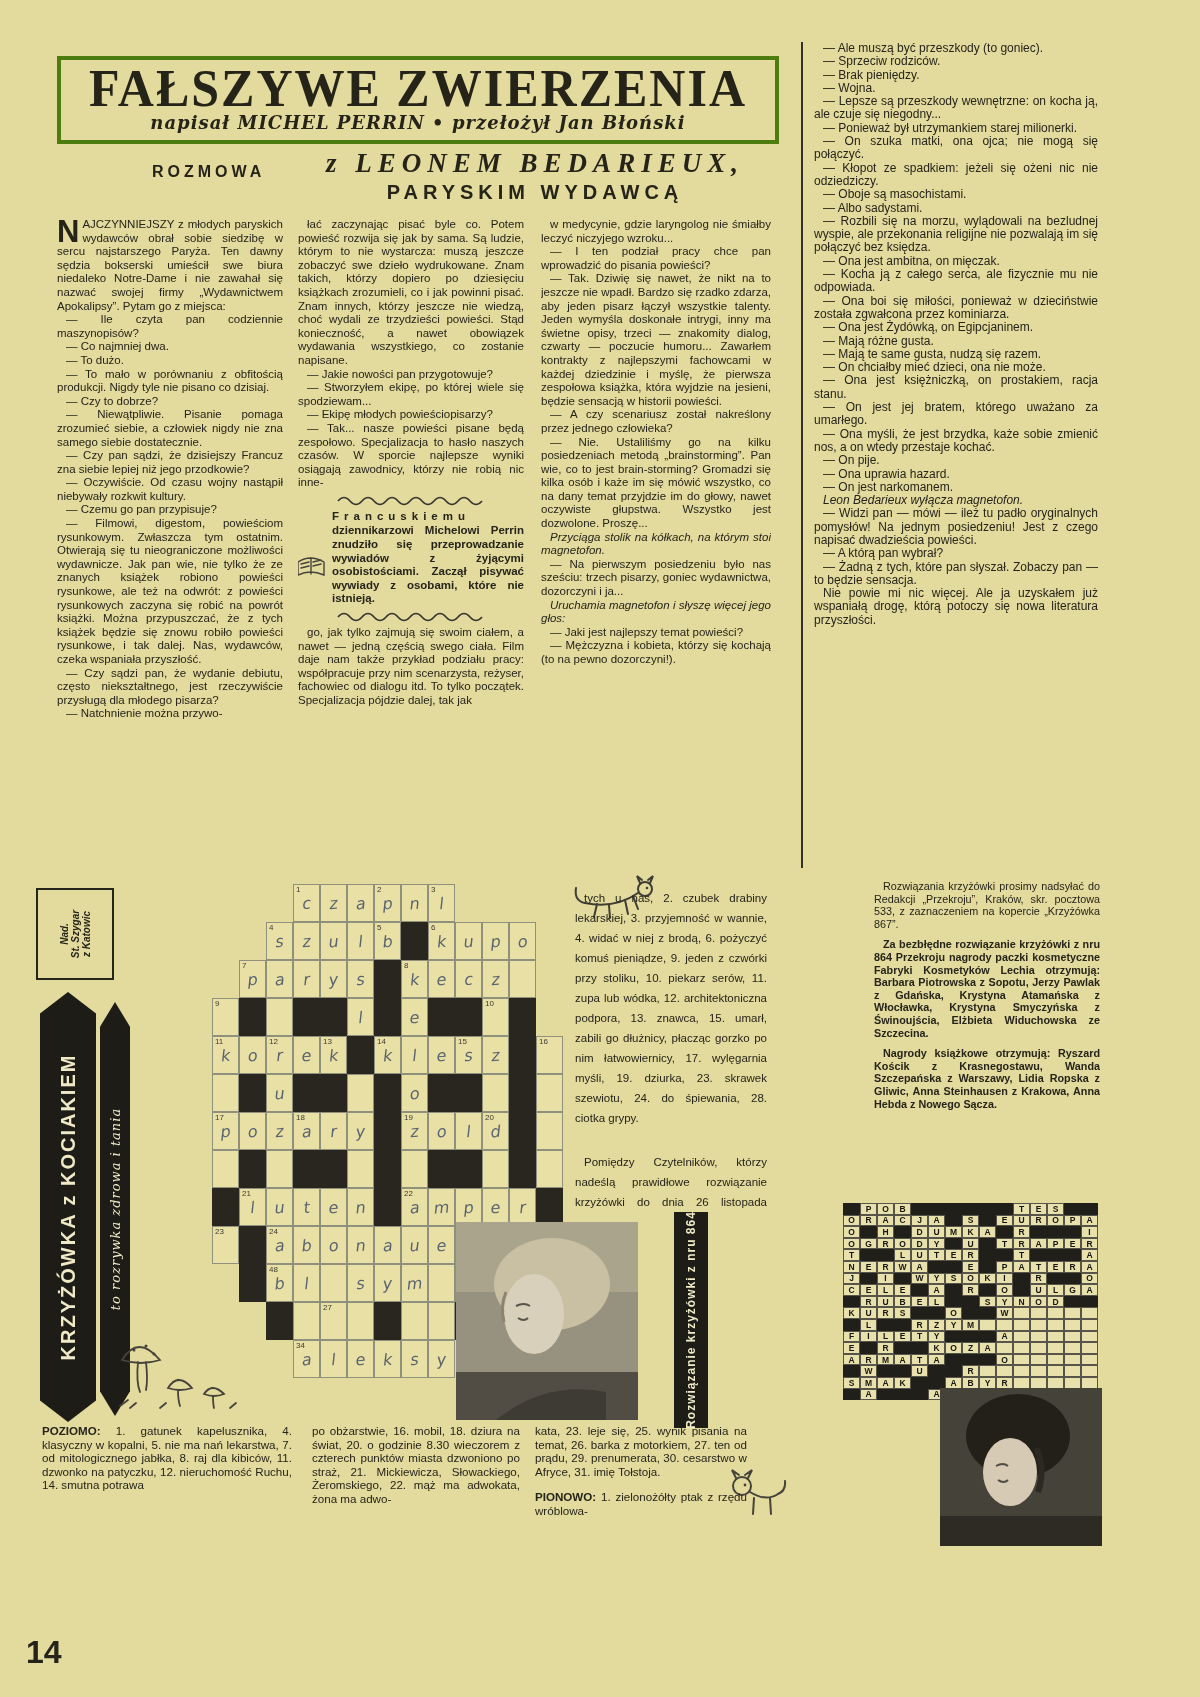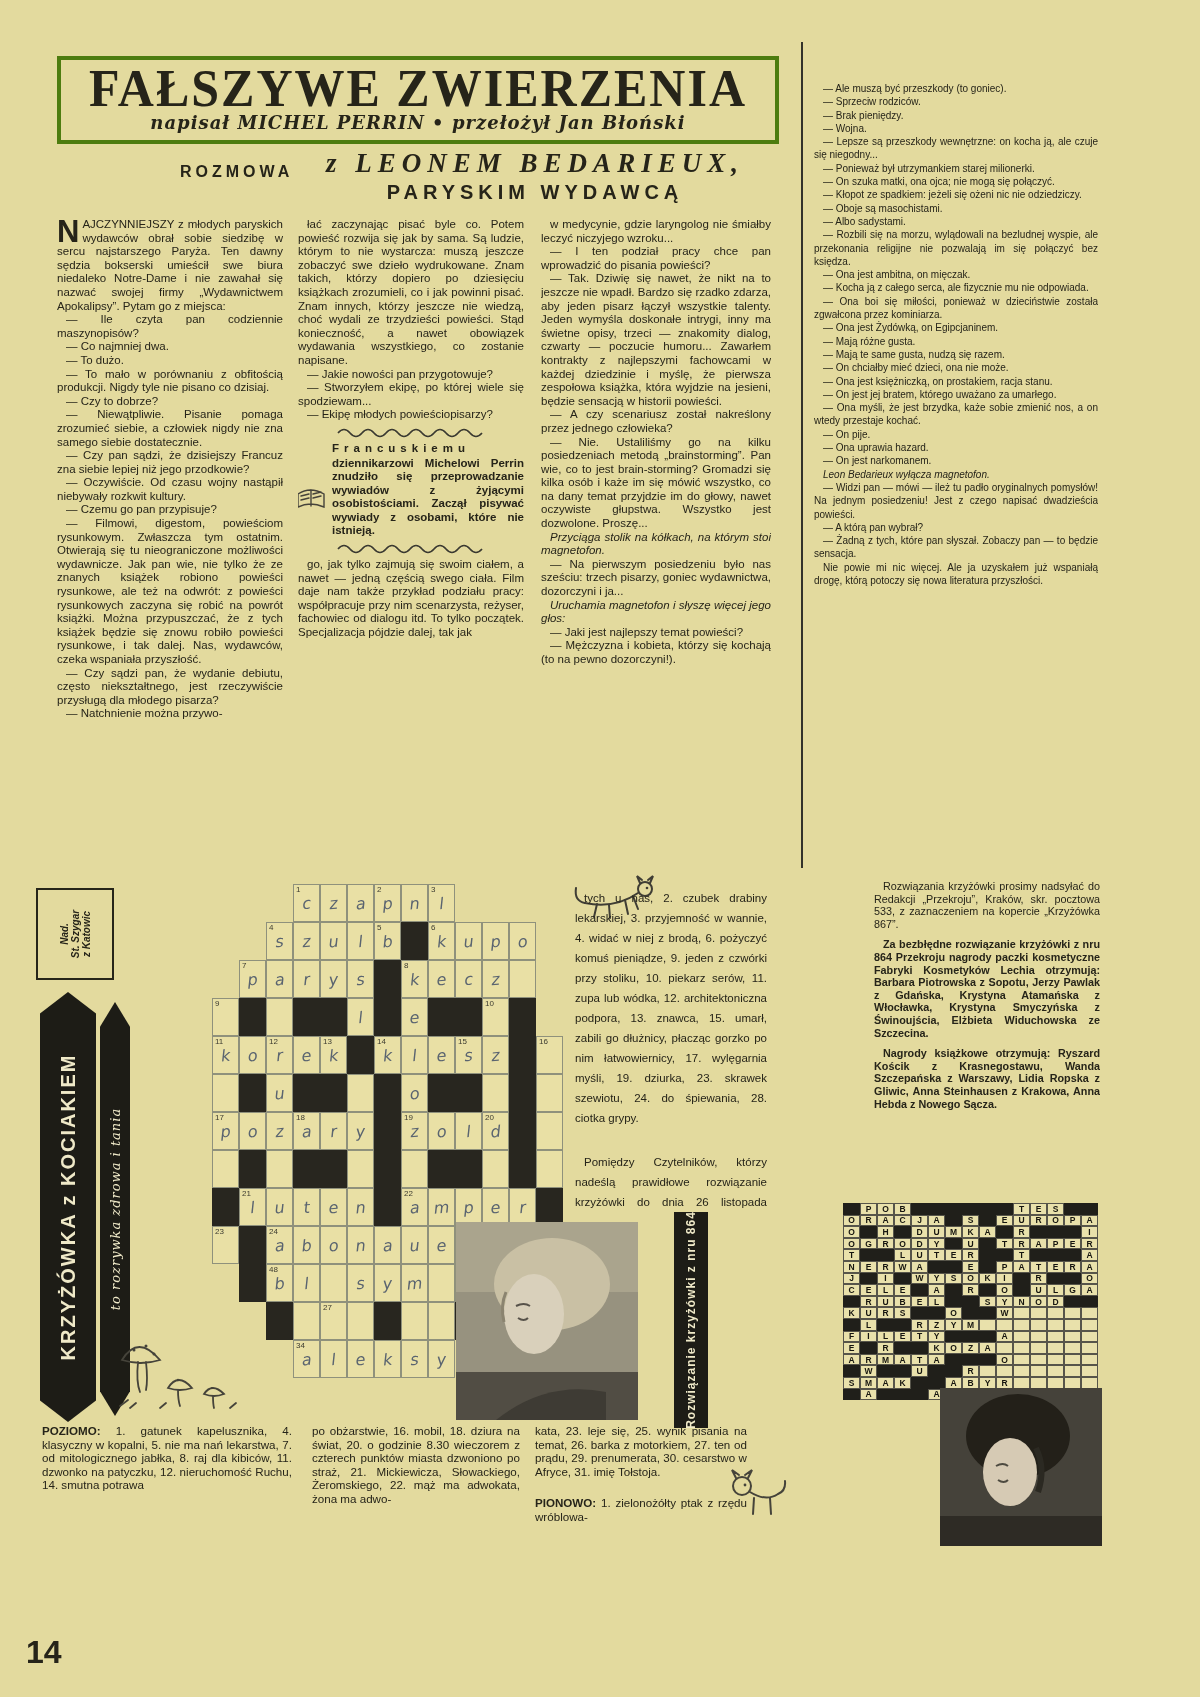--- a/index.html
+++ b/index.html
@@ -6,33 +6,33 @@
   body{width:1200px;height:1697px;position:relative;background:#e3da9e;
        font-family:"Liberation Sans",sans-serif;color:#262419;overflow:hidden;}
   .abs{position:absolute;}
   
   .title-box{left:57px;top:56px;width:722px;height:88px;border:4px solid #4d7c0f;
              text-align:center;box-sizing:border-box;background:transparent;}
   .title-box h1{margin:2px 0 0;font-family:"Liberation Serif",serif;font-weight:900;
                 font-size:50px;letter-spacing:2px;line-height:52px;transform:scaleY(1.05);}
   .byline{font-family:"DejaVu Serif",serif;font-style:italic;font-weight:bold;
           font-size:18px;margin-top:-2px;letter-spacing:1px;}
-  .kicker{left:152px;top:163px;font-weight:bold;font-size:16px;letter-spacing:4px;margin-left:28px;}
+  .kicker{left:152px;top:163px;font-weight:bold;font-size:16px;letter-spacing:4px;}
   .heading{left:280px;top:148px;width:510px;text-align:center;}
   .heading .h1{font-family:Liberation Serif, serif;font-style:italic;font-weight:bold;
                font-size:27px;letter-spacing:6px;}
   .heading .h2{font-weight:bold;font-size:20px;letter-spacing:5px;margin-top:2px;}
   .vrule{left:801px;top:42px;width:2px;height:826px;background:#33322a;}
   
   .col{font-size:11.5px;line-height:13.6px;text-align:justify;overflow:hidden;}
   .col1{left:57px;top:218px;width:226px;height:648px;}
   .col2{left:298px;top:218px;width:226px;height:648px;}
   .col3{left:541px;top:218px;width:230px;height:655px;}
-  .col4{left:814px;top:42px;width:284px;height:828px;font-size:10px;line-height:13.3px;
-        text-align:justify;overflow:hidden;position:absolute;margin-top:40px;}
+  .col4{left:814px;top:42px;width:284px;height:828px;font-size:12px;line-height:13.3px;
+        text-align:justify;overflow:hidden;position:absolute;}
   .para{margin:0;text-indent:9px;}
   .para.it{font-style:italic;}
   .para.b{font-weight:bold;}
   .para.first{text-indent:0;}
   .para.first::first-letter{float:left;font-size:31px;line-height:25px;font-weight:bold;
                             margin:1px 3px 0 0;}
   .squig{display:block;margin:6px auto 4px;}
   .inset{position:relative;padding-left:34px;font-weight:bold;}
   .inset-lead{letter-spacing:5px;font-weight:bold;margin-bottom:1px;}
   .inset-body{text-align:justify;}
@@ -154,20 +154,21 @@
     <p class="para">— Czy sądzi pan, że wydanie debiutu, często niekształtnego, jest rzeczywiście przysługą dla młodego pisarza?</p>
     <p class="para">— Natchnienie można przywo-</p>
   </section>
 
 <section class="abs col col2">
   <div>
       <p class="para">łać zaczynając pisać byle co. Potem powieść rozwija się jak by sama. Są ludzie, którym to nie wystarcza: muszą jeszcze zobaczyć swe dzieło wydrukowane. Znam takich, którzy dopiero po dziesięciu książkach zrozumieli, co i jak powinni pisać. Znam innych, którzy jeszcze nie wiedzą, choć wydali ze trzydzieści powieści. Stąd konieczność, a nawet obowiązek wydawania wszystkiego, co zostanie napisane.</p>
       <p class="para">— Jakie nowości pan przygotowuje?</p>
       <p class="para">— Stworzyłem ekipę, po której wiele się spodziewam...</p>
       <p class="para">— Ekipę młodych powieściopisarzy?</p>
+      <p class="para">— Tak... nasze powieści pisane będą zespołowo. Specjalizacja to hasło naszych czasów. W sporcie najlepsze wyniki osiągają zawodnicy, którzy nie robią nic inne-</p>
     </div>
   <svg class="squig" width="150" height="10">
     <path d="M2 5 q6 -7 12 0 t12 0 t12 0 t12 0 t12 0 t12 0 t12 0 t12 0 t12 0 t12 0 t12 0 t12 0" stroke="#3b3a31" fill="none" stroke-width="1.6"></path>
   </svg>
   <div class="inset">
     <svg class="book-doodle" width="30" height="28" viewBox="0 0 30 28">
       <path d="M2 10 q12 -8 26 0 l0 13 q-14 -6 -26 0 z M15 6 l0 16 M5 12 l8 -2 M5 16 l8 -2 M17 10 l8 -2 M17 14 l8 -2" stroke="#45433a" fill="none" stroke-width="1.4" stroke-linecap="round"></path>
     </svg>
     <div class="inset-lead">Francuskiemu</div>
     <div class="inset-body">dziennikarzowi Michelowi Perrin znudziło się przeprowadzanie wywiadów z żyjącymi osobistościami. Zaczął pisywać wywiady z osobami, które nie istnieją.</div>
@@ -1176,19 +1177,19 @@
   <p class="para" style="text-indent:0;">
     <b>POZIOMO:</b>
     <span>1. gatunek kapelusznika, 4. klasyczny w kopalni, 5. nie ma nań lekarstwa, 7. od mitologicznego jabłka, 8. raj dla kibiców, 11. dzwonko na patyczku, 12. nieruchomość Ruchu, 14. smutna potrawa</span>
   </p>
 </section>
 <section class="abs bcol bcolB">
   <p class="para" style="text-indent:0;">po obżarstwie, 16. mobil, 18. dziura na świat, 20. o godzinie 8.30 wieczorem z czterech punktów miasta dzwoniono po straż, 21. Mickiewicza, Słowackiego, Żeromskiego, 22. mąż ma adwokata, żona ma adwo-</p>
 </section>
 <section class="abs bcol bcolC">
   <p class="para" style="text-indent:0;">kata, 23. leje się, 25. wynik pisania na temat, 26. barka z motorkiem, 27. ten od prądu, 29. prenumerata, 30. cesarstwo w Afryce, 31. imię Tołstoja.</p>
-  <p class="para" style="text-indent:0;margin-top:18px;">
+  <p class="para" style="text-indent:0;margin-top:12px;">
     <b>PIONOWO:</b>
     <span>1. zielonożółty ptak z rzędu wróblowa-</span>
   </p>
 </section>
 
 <div class="abs pagenum">14</div>
 
 </body></html>

